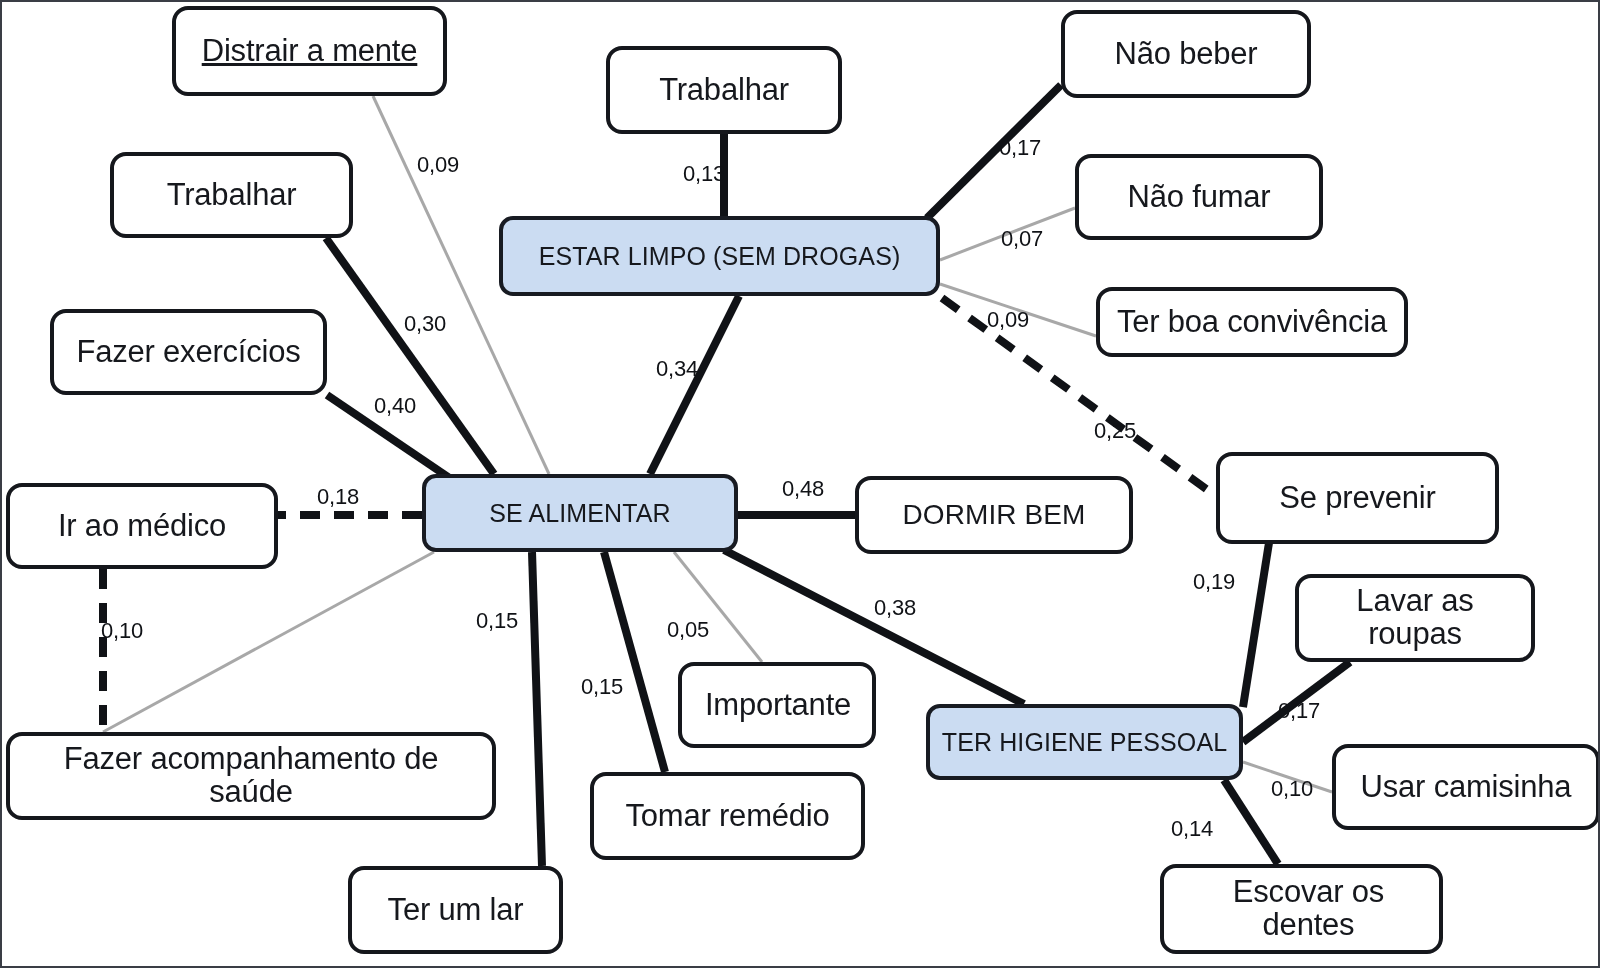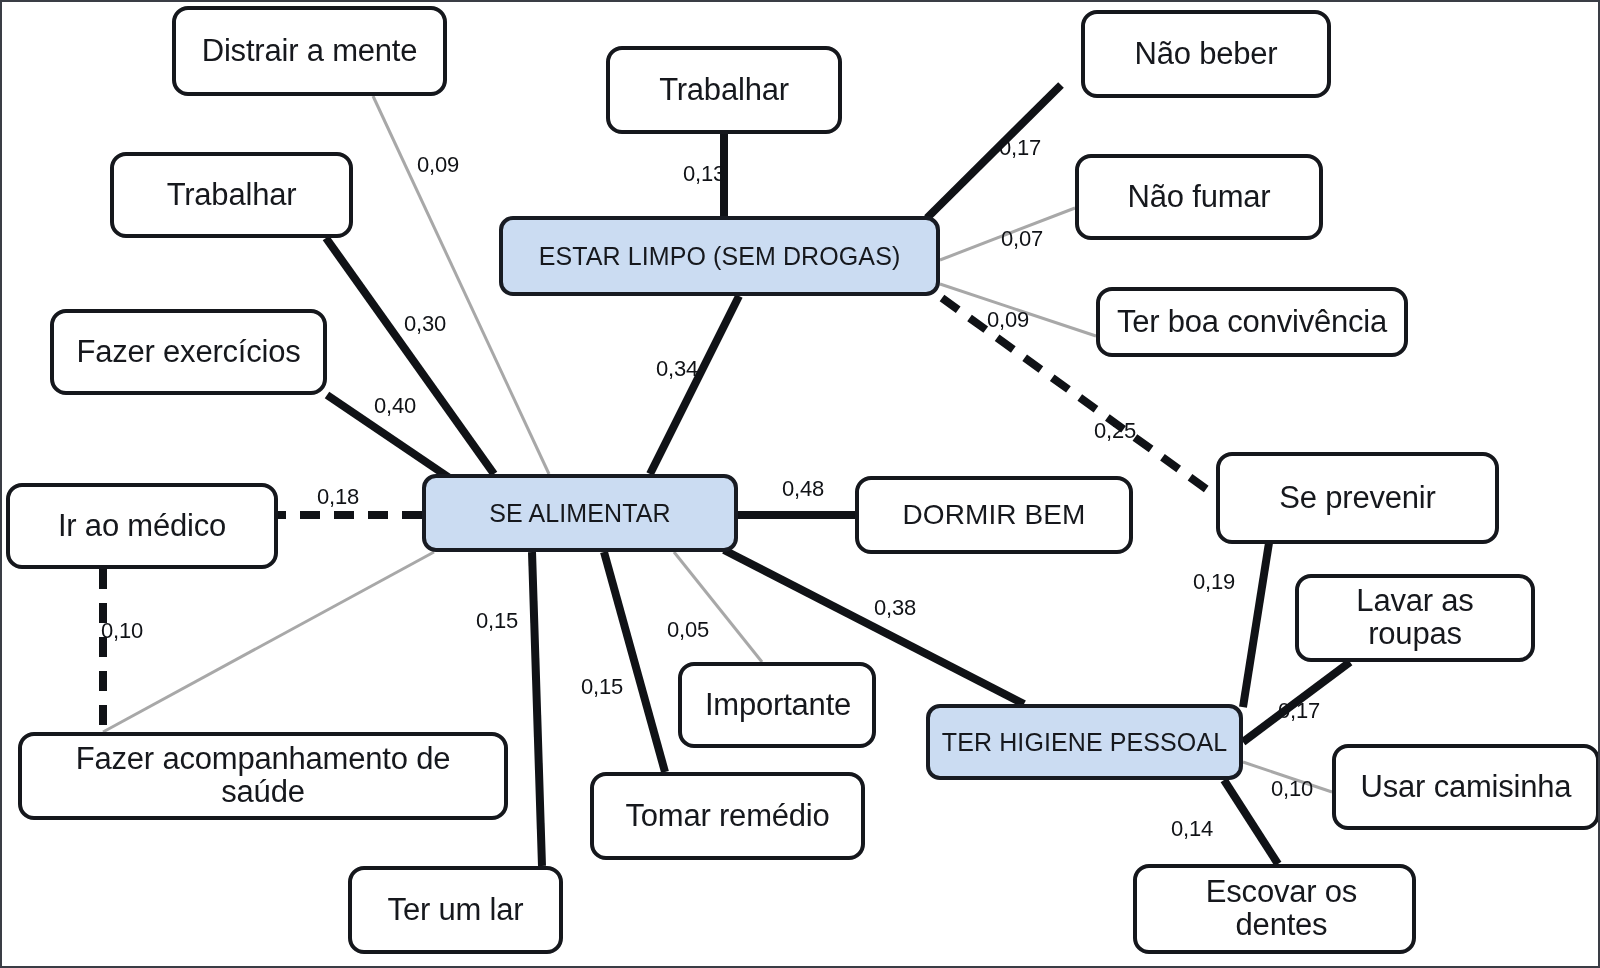--- a/index.html
+++ b/index.html
@@ -89,33 +89,33 @@
       <line x1="530" y1="550" x2="540" y2="864" stroke="#101216" stroke-width="8" stroke-linecap="butt"></line>
       <line x1="602" y1="550" x2="663" y2="770" stroke="#101216" stroke-width="8" stroke-linecap="butt"></line>
       <line x1="672" y1="550" x2="760" y2="660" stroke="#a8a8a8" stroke-width="3" stroke-linecap="butt"></line>
       <line x1="722" y1="548" x2="1022" y2="702" stroke="#101216" stroke-width="8" stroke-linecap="butt"></line>
       <line x1="1269" y1="528" x2="1241" y2="705" stroke="#101216" stroke-width="8" stroke-linecap="butt"></line>
       <line x1="1241" y1="740" x2="1348" y2="660" stroke="#101216" stroke-width="8" stroke-linecap="butt"></line>
       <line x1="1241" y1="760" x2="1330" y2="790" stroke="#a8a8a8" stroke-width="3" stroke-linecap="butt"></line>
       <line x1="1222" y1="778" x2="1276" y2="862" stroke="#101216" stroke-width="8" stroke-linecap="butt"></line>
     </svg>
   <div id="node-layer">
-      <div class="node leaf" style="left: 170px; top: 4px; width: 275px; height: 90px;">
+      <div class="node leaf" style="left: 170px; top: 4px; width: 275px; height: 90px; text-decoration: underline;">
         <span>Distrair a mente</span>
       </div>
       <div class="node leaf" style="left: 108px; top: 150px; width: 243px; height: 86px;">
         <span>Trabalhar</span>
       </div>
       <div class="node leaf" style="left: 48px; top: 307px; width: 277px; height: 86px;">
         <span>Fazer exercícios</span>
       </div>
       <div class="node leaf" style="left: 604px; top: 44px; width: 236px; height: 88px;">
         <span>Trabalhar</span>
       </div>
-      <div class="node leaf" style="left: 1059px; top: 8px; width: 250px; height: 88px; margin-left: 20px;">
+      <div class="node leaf" style="left: 1059px; top: 8px; width: 250px; height: 88px;">
         <span>Não beber</span>
       </div>
       <div class="node leaf" style="left: 1073px; top: 152px; width: 248px; height: 86px;">
         <span>Não fumar</span>
       </div>
       <div class="node leaf" style="left: 1094px; top: 285px; width: 312px; height: 70px;">
         <span>Ter boa convivência</span>
       </div>
       <div class="node core" style="left: 497px; top: 214px; width: 441px; height: 80px;">
         <span>ESTAR LIMPO (SEM DROGAS)</span>
@@ -131,27 +131,27 @@
       </div>
       <div class="node leaf" style="left: 1293px; top: 572px; width: 240px; height: 88px;">
         <span>Lavar as roupas</span>
       </div>
       <div class="node leaf" style="left: 1330px; top: 742px; width: 268px; height: 86px;">
         <span>Usar camisinha</span>
       </div>
       <div class="node core" style="left: 924px; top: 702px; width: 317px; height: 76px;">
         <span>TER HIGIENE PESSOAL</span>
       </div>
-      <div class="node leaf" style="left: 1131px; top: 862px; width: 283px; height: 90px; padding-left: 24px;">
+      <div class="node leaf" style="left: 1158px; top: 862px; width: 283px; height: 90px; padding-left: 24px;">
         <span>Escovar os dentes</span>
       </div>
       <div class="node leaf" style="left: 4px; top: 481px; width: 272px; height: 86px;">
         <span>Ir ao médico</span>
       </div>
-      <div class="node leaf" style="left: 4px; top: 730px; width: 490px; height: 88px; margin-left: 12px;">
+      <div class="node leaf" style="left: 4px; top: 730px; width: 490px; height: 88px;">
         <span>Fazer acompanhamento de saúde</span>
       </div>
       <div class="node leaf" style="left: 346px; top: 864px; width: 215px; height: 88px;">
         <span>Ter um lar</span>
       </div>
       <div class="node leaf" style="left: 588px; top: 770px; width: 275px; height: 88px;">
         <span>Tomar remédio</span>
       </div>
       <div class="node leaf" style="left: 676px; top: 660px; width: 198px; height: 86px; padding-left: 12px;">
         <span>Importante</span>

